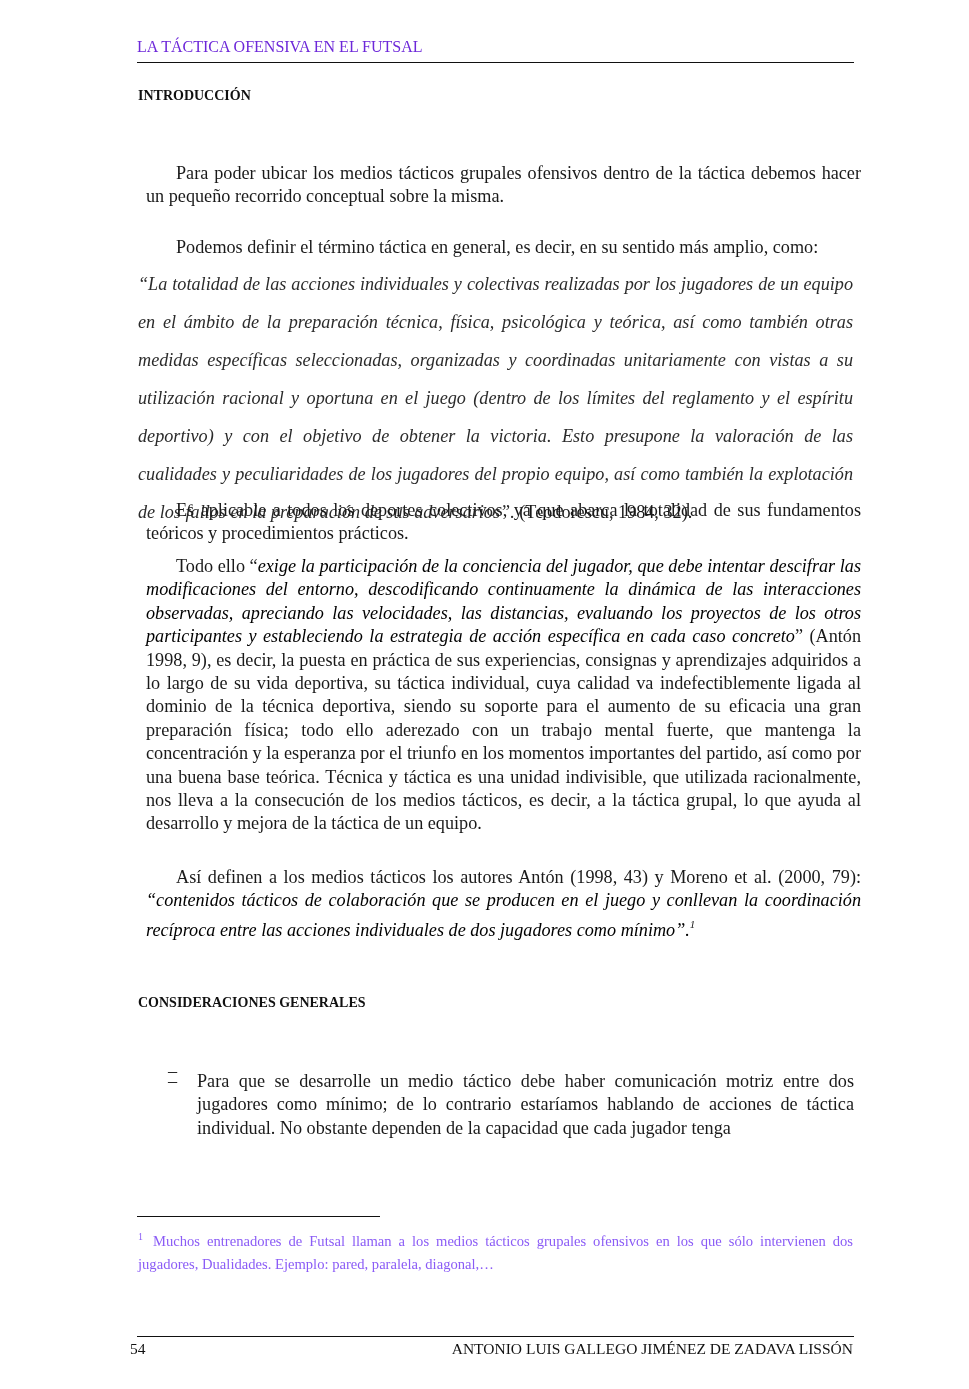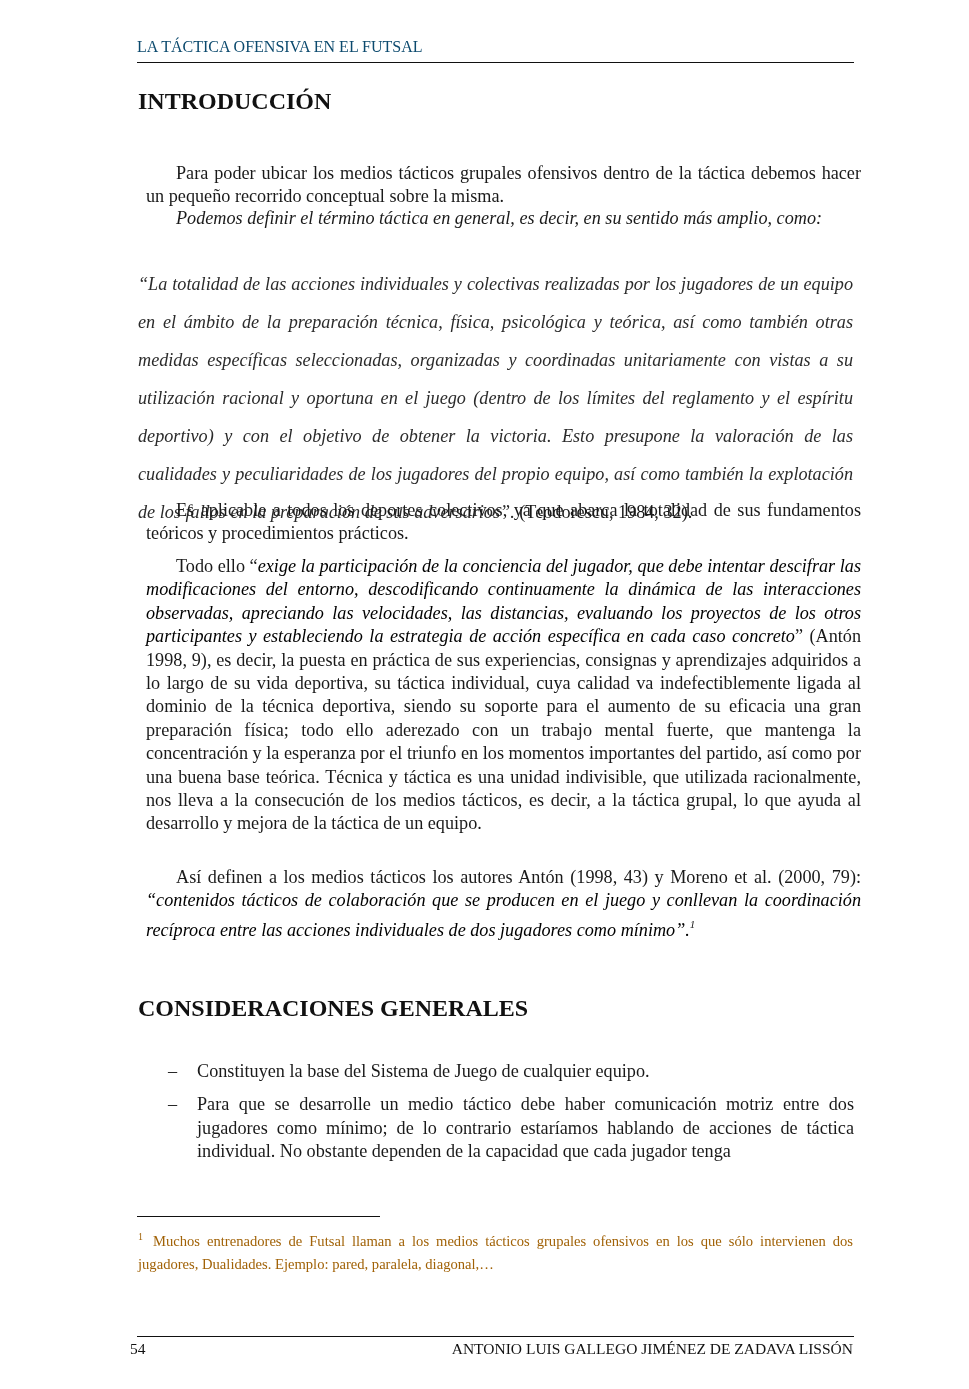--- a/index.html
+++ b/index.html
@@ -3,29 +3,29 @@
 <meta charset="utf-8">
 <style>
   html, body { margin: 0; padding: 0; background: #ffffff; }
   body {
     width: 969px; height: 1389px; position: relative; overflow: hidden;
     font-family: "Liberation Serif", "DejaVu Serif", serif;
     color: #111111;
   }
   .running-header {
     position: absolute; left: 137px; top: 38px; width: 717px;
-    font-size: 16px; letter-spacing: 0px; color: #0c4a6e;
+    font-size: 16px; letter-spacing: 0px; color: #6d28d9;
   }
   .header-rule {
     position: absolute; left: 137px; top: 62px; width: 717px; height: 0;
     border-top: 1.3px solid #111;
   }
   h2.section {
     position: absolute; left: 138px; margin: 0;
-    font-size: 24px; font-weight: bold; color: #111;
+    font-size: 14px; font-weight: bold; color: #111;
   }
   .para {
     position: absolute; left: 138px; width: 715px; margin: 8px;
     font-size: 18.2px; line-height: 23.4px; text-align: justify;
     text-indent: 30px; color: #1a1a1a;
   }
   .quote {
     position: absolute; left: 138px; width: 715px; margin: 0;
     font-size: 18.2px; line-height: 38px; text-align: justify;
     font-style: italic; color: #2b2b2b;
@@ -39,53 +39,53 @@
     font-size: 18.2px; line-height: 23.4px; text-align: justify; color: #1a1a1a;
     margin-bottom: 10px;
   }
   .bullet-list li .dash { position: absolute; left: 0; top: 0; }
   .fn-rule {
     position: absolute; left: 137px; top: 1216px; width: 243px; height: 0;
     border-top: 1.2px solid #111;
   }
   .footnote {
     position: absolute; left: 138px; top: 1225px; width: 715px;
-    font-size: 14.6px; line-height: 23px; text-align: justify; color: #a16207; margin: 0;
+    font-size: 14.6px; line-height: 23px; text-align: justify; color: #8b5cf6; margin: 0;
   }
   .footnote .fnmark { font-size: 10px; vertical-align: 6px; margin-right: 10px; }
   .footer-rule {
     position: absolute; left: 137px; top: 1336px; width: 717px; height: 0;
     border-top: 1.3px solid #111;
   }
   .footer-page { position: absolute; left: 130px; top: 1340px; font-size: 15.5px; }
   .footer-author { position: absolute; right: 116px; top: 1340px; font-size: 15.5px; margin-left: 12px; }
 </style>
 </head>
 <body>
 
 <div class="running-header">LA TÁCTICA OFENSIVA EN EL FUTSAL</div>
 <div class="header-rule"></div>
 
 <h2 class="section" style="top:88px;">INTRODUCCIÓN</h2>
 
 <p class="para" style="top:154px;">Para poder ubicar los medios tácticos grupales ofensivos dentro de la táctica debemos hacer un pequeño recorrido conceptual sobre la misma.</p>
-<p class="para" style="top:199px;font-style:italic;">Podemos definir el término táctica en general, es decir, en su sentido más amplio, como:</p>
+<p class="para" style="top:228px;">Podemos definir el término táctica en general, es decir, en su sentido más amplio, como:</p>
 
 <p class="quote" style="top:265px;"><span>“La totalidad de las acciones individuales y colectivas realizadas por los jugadores de un equipo en el ámbito de la preparación técnica, física, psicológica y teórica, así como también otras medidas específicas seleccionadas, organizadas y coordinadas unitariamente con vistas a su utilización racional y oportuna en el juego (dentro de los límites del reglamento y el espíritu deportivo) y con el objetivo de obtener la victoria. Esto presupone la valoración de las cualidades y peculiaridades de los jugadores del propio equipo, así como también la explotación de los fallos en la preparación de sus adversarios”.</span><span class="roman"> (Teodorescu, 1984, 32).</span></p>
 
 <p class="para" style="top:491px;">Es aplicable a todos los deportes colectivos, ya que abarca la totalidad de sus fundamentos teóricos y procedimientos prácticos.</p>
 
 <p class="para" style="top:547px;"><span>Todo ello “</span><em>exige la participación de la conciencia del jugador, que debe intentar descifrar las modificaciones del entorno, descodificando continuamente la dinámica de las interacciones observadas, apreciando las velocidades, las distancias, evaluando los proyectos de los otros participantes y estableciendo la estrategia de acción específica en cada caso concreto</em><span>” (Antón 1998, 9), es decir, la puesta en práctica de sus experiencias, consignas y aprendizajes adquiridos a lo largo de su vida deportiva, su táctica individual, cuya calidad va indefectiblemente ligada al dominio de la técnica deportiva, siendo su soporte para el aumento de su eficacia una gran preparación física; todo ello aderezado con un trabajo mental fuerte, que mantenga la concentración y la esperanza por el triunfo en los momentos importantes del partido, así como por una buena base teórica. Técnica y táctica es una unidad indivisible, que utilizada racionalmente, nos lleva a la consecución de los medios tácticos, es decir, a la táctica grupal, lo que ayuda al desarrollo y mejora de la táctica de un equipo.</span></p>
 
 <p class="para" style="top:858px;"><span>Así definen a los medios tácticos los autores Antón (1998, 43) y Moreno et al. (2000, 79): </span><em>“contenidos tácticos de colaboración que se producen en el juego y conllevan la coordinación recíproca entre las acciones individuales de dos jugadores como mínimo”.</em><sup class="fn">1</sup></p>
 
 <h2 class="section" style="top:995px;">CONSIDERACIONES GENERALES</h2>
 
 <ul class="bullet-list" style="top:1060px;">
-  <li><span class="dash">–</span><span>Constituyen la base del Sistema de Juego de cualquier equipo.</span></li>
+  <li><span class="dash">–</span></li>
   <li><span class="dash">–</span><span>Para que se desarrolle un medio táctico debe haber comunicación motriz entre dos jugadores como mínimo; de lo contrario estaríamos hablando de acciones de táctica individual. No obstante dependen de la capacidad que cada jugador tenga</span></li>
 </ul>
 
 <div class="fn-rule"></div>
 <p class="footnote"><span class="fnmark">1</span><span>Muchos entrenadores de Futsal llaman a los medios tácticos grupales ofensivos en los que sólo intervienen dos jugadores, Dualidades. Ejemplo: pared, paralela, diagonal,…</span></p>
 
 <div class="footer-rule"></div>
 <div class="footer-page">54</div>
 <div class="footer-author">ANTONIO LUIS GALLEGO JIMÉNEZ DE ZADAVA LISSÓN</div>
 

